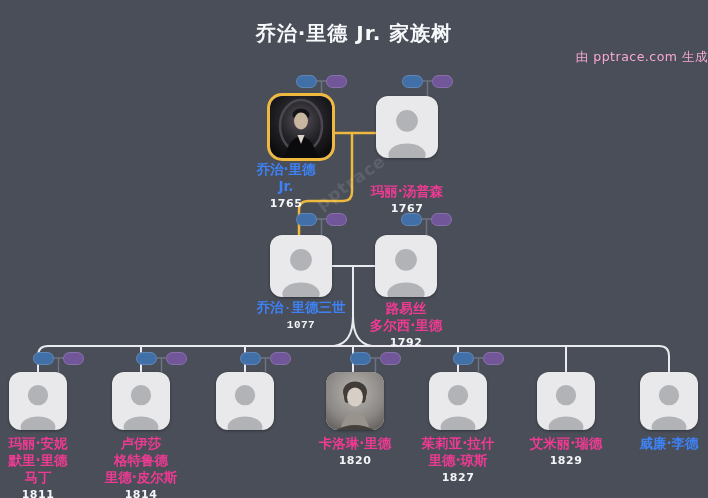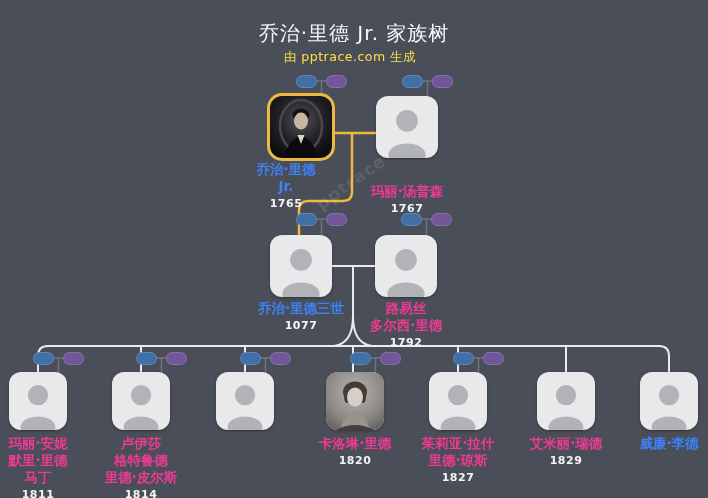--- a/index.html
+++ b/index.html
@@ -4,25 +4,25 @@
 <style>
   html,body{margin:0;padding:0;background:#30343c;}
   #stage{
     position:relative;width:708px;height:498px;overflow:hidden;
     background:#494e58;
     font-family:"DejaVu Sans","Liberation Sans",sans-serif;
   }
   #lines{position:absolute;left:0;top:0;z-index:1;}
   .title{
     position:absolute;left:0;right:0;top:20px;text-align:center;z-index:3;
-    color:#f7f8fa;font-size:20px;font-weight:normal;letter-spacing:1px;
+    color:#f7f8fa;font-size:20px;font-weight:bold;letter-spacing:1px;
   }
   .subtitle{
-    position:absolute;left:0;right:8px;top:49px;text-align:center;z-index:3;
-    color:#fde047;font-size:12.5px;letter-spacing:.5px;
+    position:absolute;left:0;right:0;top:49px;text-align:right;z-index:3;
+    color:#f9a8d4;font-size:12.5px;letter-spacing:.5px;
   }
   .watermark{
     position:absolute;left:318px;top:196px;z-index:2;
     transform:rotate(-36deg);transform-origin:left center;
     color:rgba(255,255,255,0.10);font-size:17px;font-weight:bold;letter-spacing:1px;
     pointer-events:none;white-space:nowrap;
   }
   .node{
     position:absolute;z-index:4;background:#e9e9eb;border-radius:12px;
     box-shadow:0 1px 3px rgba(0,0,0,.35);overflow:hidden;
@@ -124,21 +124,21 @@
       <div class="yr">1767</div>
     </div>
     <div class="node" style="left: 270px; top: 235px; width: 62px; height: 62px;">
       <svg viewBox="0 0 60 60">
       <circle cx="30" cy="24" r="10.5" fill="#b2b3b7"></circle>
       <ellipse cx="30" cy="57" rx="18" ry="11" fill="#b2b3b7"></ellipse>
       </svg>
     </div>
     <div class="pill blue" style="left: 296px; top: 213px;"></div>
     <div class="pill purple" style="left: 326px; top: 213px;"></div>
-    <div class="label" style="left: 239px; top: 300px;">
+    <div class="label" style="left: 239px; top: 300px; font-family: Liberation Mono, monospace;">
       <div class="nm m">乔治·里德三世</div>
       <div class="yr">1077</div>
     </div>
     <div class="node" style="left: 375px; top: 235px; width: 62px; height: 62px;">
       <svg viewBox="0 0 60 60">
       <circle cx="30" cy="24" r="10.5" fill="#b2b3b7"></circle>
       <ellipse cx="30" cy="57" rx="18" ry="11" fill="#b2b3b7"></ellipse>
       </svg>
     </div>
     <div class="pill blue" style="left: 401px; top: 213px;"></div>

